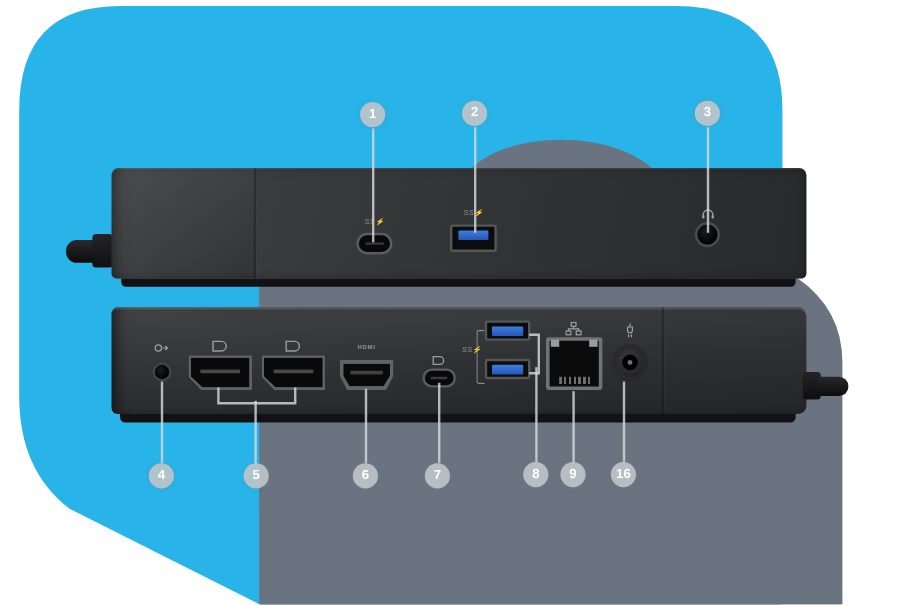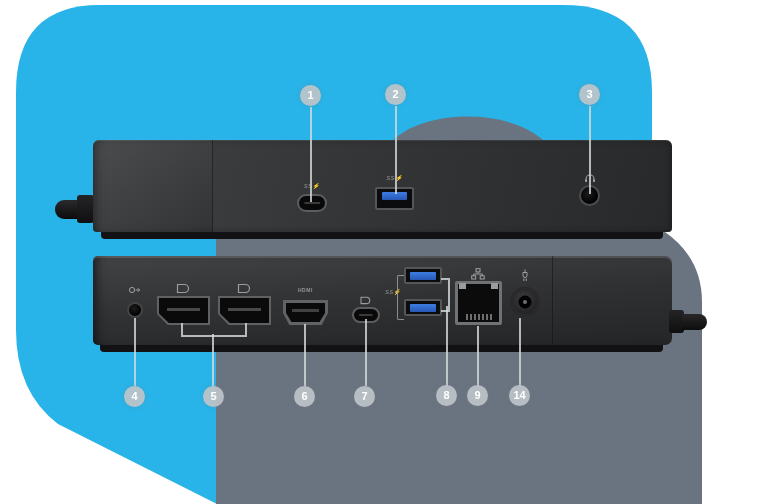--- a/index.html
+++ b/index.html
@@ -234,15 +234,15 @@
 
   <div class="co c1">1</div>
   <div class="co c2">2</div>
   <div class="co c3">3</div>
   <div class="co c4">4</div>
   <div class="co c5">5</div>
   <div class="co c6">6</div>
   <div class="co c7">7</div>
   <div class="co c8">8</div>
   <div class="co c9">9</div>
-  <div class="co c10">14</div>
+  <div class="co c10">16</div>
 
 </div>
 
 </body></html>

